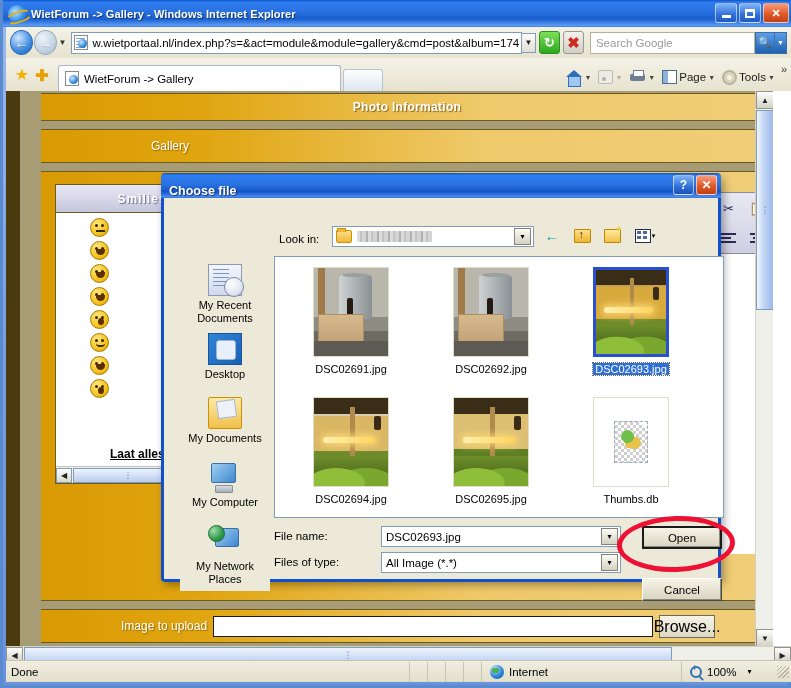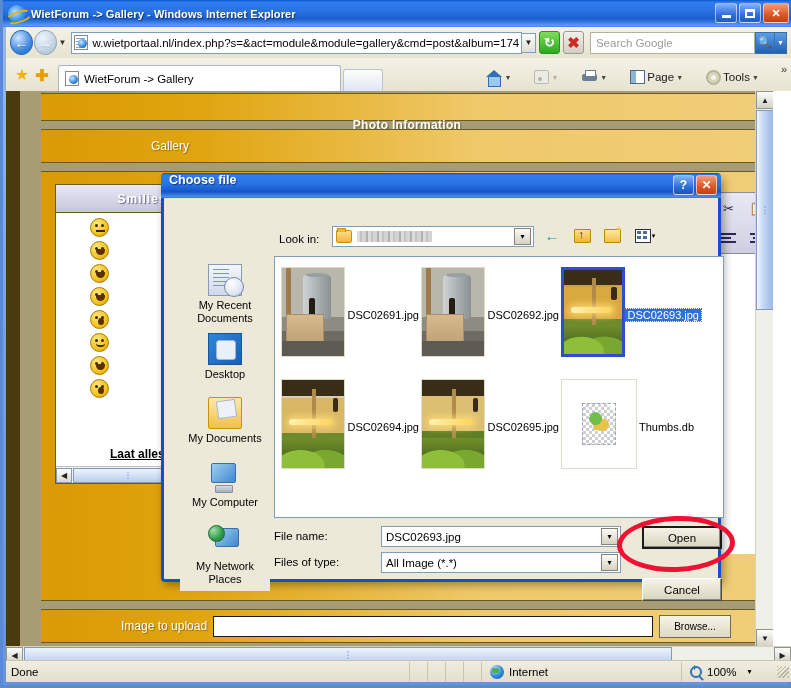--- a/index.html
+++ b/index.html
@@ -127,21 +127,21 @@
     display:flex; align-items:center; padding:0 6px; font-size:11.5px; color:#000;
   }
   .ie-tab .tabicon{width:14px;height:15px;margin-right:5px;position:relative;background:#fff;border:1px solid #8a8a8a;}
   .ie-tab .tabicon:after{content:"";position:absolute;left:3px;top:3px;width:9px;height:9px;border-radius:50%;
     background:radial-gradient(circle at 35% 35%,#cde8ff,#2f86d8 60%,#0d5bb5);}
   .ie-newtab{
     margin-left:2px; width:40px; height:22px; border:1px solid #b9c4d2; border-bottom:none;
     border-radius:3px 3px 0 0;
     background:linear-gradient(to bottom,#fdfdfd,#dfe7f2);
   }
-  #cmdicons{ margin-left:auto; display:flex; align-items:center; height:28px; padding-right:4px; gap:17px;}
+  #cmdicons{ margin-left:auto; display:flex; align-items:center; height:28px; padding-right:4px; gap:1px;}
   .cmd{ display:flex; align-items:center; gap:2px; padding:0 3px; font-size:11.5px; color:#1a1a1a;}
   .cmd .car{font-size:7px;color:#444;}
   .homeicon{ width:17px;height:15px;position:relative; }
   .homeicon:before{content:"";position:absolute;left:1px;top:0;border-left:8px solid transparent;
     border-right:8px solid transparent;border-bottom:7px solid #2f6fb5;}
   .homeicon:after{content:"";position:absolute;left:3px;top:6px;width:11px;height:9px;background:#9ec8ef;
     border:1px solid #2f6fb5;}
   .rssicon{width:15px;height:14px;border:1px solid #b9b9b0;border-radius:2px;background:#ececE4;position:relative;}
   .rssicon:after{content:"";position:absolute;left:3px;bottom:2px;width:4px;height:4px;border-radius:50%;background:#b0b0a8;}
   .printicon{width:17px;height:14px;position:relative;}
@@ -169,21 +169,21 @@
   .band{
     background:linear-gradient(to right,#d99a04 0%,#e0a510 22%,#efc96a 60%,#f0cd78 100%);
     border-top:1px solid #6b5a20; border-bottom:1px solid #6b5a20;
     position:relative;
   }
 
   #bar-photo-info{
     position:absolute; left:21px; top:2px; width:732px; height:28px;
   }
   #bar-photo-info .ttl{
-    position:absolute; left:0; right:0; top:24px; text-align:center;
+    position:absolute; left:0; right:0; top:6px; text-align:center;
     font-size:12px; font-weight:bold; color:#fff; text-shadow:1px 1px 1px rgba(90,60,0,.7);
     letter-spacing:.3px;
   }
   #bar-caption{
     position:absolute; left:21px; top:38px; width:732px; height:34px;
   }
   #bar-caption .lbl{
     position:absolute; left:110px; top:9px; font-size:12px; color:#fff;
     text-shadow:1px 1px 1px rgba(90,60,0,.55);
   }
@@ -273,25 +273,25 @@
   #bar-upload{
     position:absolute; left:21px; top:518px; width:732px; height:34px;
   }
   #bar-upload .lbl{ position:absolute; left:80px; top:9px; font-size:12px; color:#fff;
     text-shadow:1px 1px 1px rgba(90,60,0,.55);}
   #upload-input{
     position:absolute; left:172px; top:6px; width:440px; height:21px;
     background:#fff; border:1px solid #1a1a1a;
   }
   #browse-btn{
-    position:absolute; left:618px; top:5px; width:72px; height:23px;
+    position:absolute; left:618px; top:5px; width:56px; height:23px;
     background:linear-gradient(to bottom,#f6f4e8,#ddd9c4);
     border:1px solid #6b6b5a;
     display:flex; align-items:center; justify-content:center;
-    font-size:10px; color:#000;
+    font-size:16px; color:#000;
   }
 
   
   #vscroll{
     position:absolute; right:0; top:0; width:18px; height:556px; background:#f0f0eb;
     border-left:1px solid #d6d2c2;
   }
   #vscroll .sb{ width:18px;height:18px;border:1px solid #93938a;
     background:linear-gradient(to bottom,#fdfdfd,#d2d2c6);
     display:flex;align-items:center;justify-content:center;font-size:8px;color:#222;}
@@ -343,21 +343,21 @@
   
   #dialog{
     position:absolute; left:158px; top:176px; width:560px; height:406px;
     border:3px solid #1150c8; border-top:none; border-radius:0 0 4px 4px;
     background:#ece9d8;
     box-shadow:3px 3px 8px rgba(0,0,0,.35);
   }
   #dlg-title{
     position:absolute; left:-3px; top:-3px; width:560px; height:25px;
     background:linear-gradient(to bottom,#0a55c8 0%,#2f7df0 10%,#2a72e2 45%,#1554c8 75%,#4a8cf0 95%,#2e6fd8 100%);
-    display:flex; align-items:flex-start;
+    display:flex; align-items:flex-end;
     border-radius:4px 4px 0 0;
   }
   #dlg-title .t{ margin-left:8px; color:#fff; font-size:12.5px; font-weight:bold;
     text-shadow:1px 1px 1px rgba(0,0,0,.5); }
   #dlg-title .btns{ position:absolute; right:4px; top:2px; display:flex; gap:2px; }
   #dlg-title .db{ width:21px;height:20px;border-radius:3px;border:1px solid rgba(255,255,255,.6);
     display:flex;align-items:center;justify-content:center;color:#fff;font-size:12px;font-weight:bold;}
   #dlg-title .db.help{background:linear-gradient(to bottom,#7fb3f5,#2f6fd8 60%,#1b52b8);}
   #dlg-title .db.close{background:linear-gradient(to bottom,#f79b7a,#e05a2a 55%,#c33f12);}
 
@@ -406,21 +406,21 @@
   .viewsico:before{content:"";position:absolute;left:1px;top:1px;width:4px;height:3px;background:#4a6a9a;
     box-shadow:0 5px 0 #4a6a9a,6px 0 0 #4a6a9a,6px 5px 0 #4a6a9a;}
 
   
   #filelist{
     position:absolute; left:98px; top:38px; width:450px; height:262px;
     background:#fff; border:1px solid #7f9db9;
     padding:6px 0 0 6px;
   }
   .frow{ display:flex; }
-  .fitem{ width:140px; display:flex; flex-direction:row; align-items:center; padding-top:4px;}
+  .fitem{ width:140px; display:flex; flex-direction:column; align-items:center; padding-top:4px;}
   .thumbbox{
     width:76px; height:90px; border:1px solid #e0dcc8; background:#fff;
     display:flex; align-items:center; justify-content:center; overflow:hidden;
   }
   .fitem.selected .thumbbox{ border:3px solid #2a4fd0; }
   .flabel{ margin-top:6px; font-size:11px; color:#000; padding:0 2px; }
   .fitem.selected .flabel{ background:#2f6fd8; color:#fff; outline:1px dotted #666; }
 
   
   .ph{ width:100%; height:100%; position:relative; }

